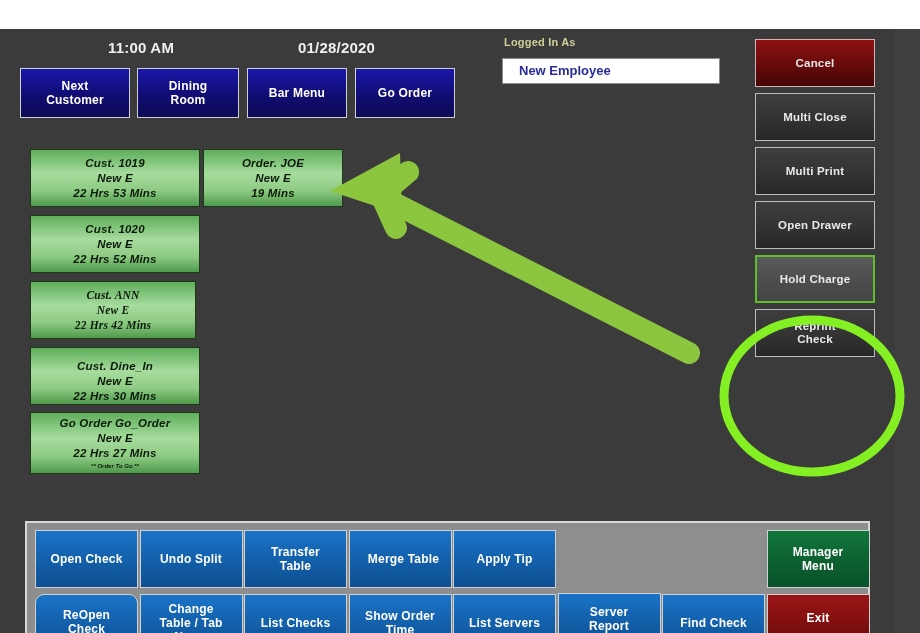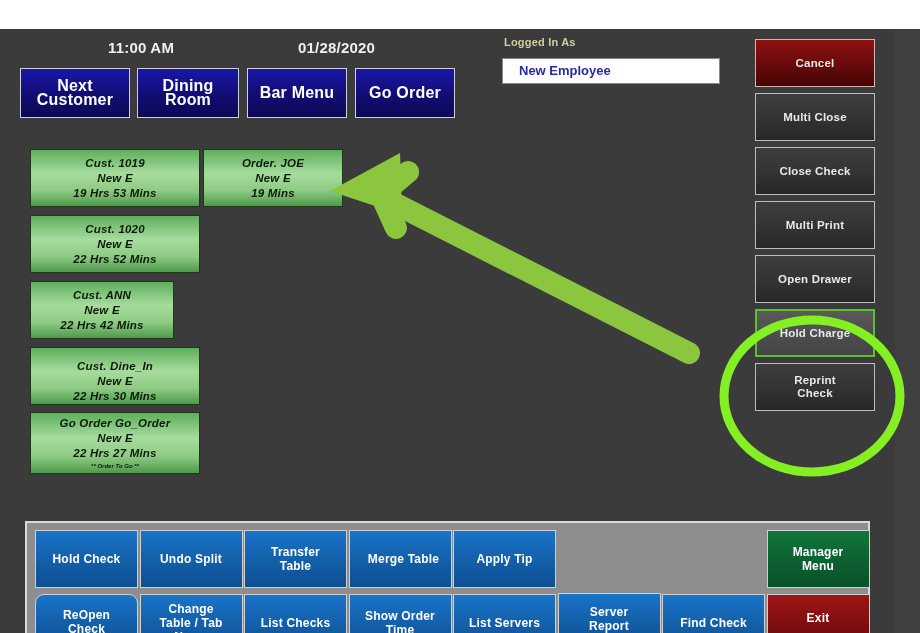--- a/index.html
+++ b/index.html
@@ -75,21 +75,21 @@
 
   
   .navbtn {
     position: absolute;
     top: 39px;
     height: 50px;
     border: 1px solid #cfcfd6;
     box-sizing: border-box;
     background: linear-gradient(180deg, #1a16a8 0%, #110d72 55%, #0d0a55 100%);
     color: #ffffff;
-    font-size: 16px;
+    font-size: 12px;
     font-weight: bold;
     display: flex;
     align-items: center;
     justify-content: center;
     text-align: center;
     line-height: 14px;
     letter-spacing: .2px;
   }
   .navbtn.n0 { left: 20px;  width: 110px; }
   .navbtn.n1 { left: 137px; width: 102px; }
@@ -153,21 +153,21 @@
     font-style: italic;
     font-weight: bold;
     line-height: 9px;
     margin-top: 1px;
     letter-spacing: 0;
   }
 
   .tile.t0 { left: 30px;  top: 120px; width: 170px; height: 58px; }
   .tile.t1 { left: 203px; top: 120px; width: 140px; height: 58px; }
   .tile.t2 { left: 30px;  top: 186px; width: 170px; height: 58px; }
-  .tile.t3 { left: 30px;  top: 252px; width: 144px; height: 58px; }
+  .tile.t3 { left: 30px;  top: 252px; width: 166px; height: 58px; font-family: Liberation Serif, serif; }
   .tile.t4 { left: 30px;  top: 318px; width: 170px; height: 58px; justify-content: flex-end; }
   .tile.t5 { left: 30px;  top: 383px; width: 170px; height: 62px; }
 
   
   .toolbar {
     position: absolute;
     left: 25px;
     top: 492px;
     width: 845px;
     height: 141px;
@@ -223,32 +223,31 @@
     <div id="nav-buttons">
         <div class="navbtn n0">Next<br>Customer</div>
         <div class="navbtn n1">Dining<br>Room</div>
         <div class="navbtn n2">Bar Menu</div>
         <div class="navbtn n3">Go Order</div>
       </div>
 
     <div class="rightcol" id="right-buttons">
         <div class="rbtn cancel">Cancel</div>
         <div class="rbtn">Multi Close</div>
-        <div class="rbtn">Close Check</div>
         <div class="rbtn">Multi Print</div>
         <div class="rbtn">Open Drawer</div>
         <div class="rbtn selected">Hold Charge</div>
         <div class="rbtn">Reprint<br>Check</div>
       </div>
 
     <div id="check-tiles">
         <div class="tile t0">
           <div>Cust. 1019</div>
           <div>New E</div>
-          <div>19  Hrs 53 Mins</div>
+          <div>22  Hrs 53 Mins</div>
         </div>
         <div class="tile t1">
           <div>Order. JOE</div>
           <div>New E</div>
           <div>19 Mins</div>
         </div>
         <div class="tile t2">
           <div>Cust. 1020</div>
           <div>New E</div>
           <div>22  Hrs 52 Mins</div>
@@ -266,21 +265,21 @@
         <div class="tile t5">
           <div>Go Order Go_Order</div>
           <div>New E</div>
           <div>22  Hrs 27 Mins</div>
           <div class="sub-tiny">** Order To Go **</div>
         </div>
       </div>
 
     <div class="toolbar">
       <div id="tb-row1">
-          <div class="tbtn" style="left: 8px; top: 7px; width: 103px; height: 58px;">Hold Check</div>
+          <div class="tbtn" style="left: 8px; top: 7px; width: 103px; height: 58px;">Open Check</div>
           <div class="tbtn" style="left: 112.5px; top: 7px; width: 103px; height: 58px;">Undo Split</div>
           <div class="tbtn" style="left: 217px; top: 7px; width: 103px; height: 58px;">Transfer<br>Table</div>
           <div class="tbtn" style="left: 321.5px; top: 7px; width: 103px; height: 58px; padding-left: 7px;">Merge Table</div>
           <div class="tbtn" style="left: 426px; top: 7px; width: 103px; height: 58px;">Apply Tip</div>
           <div class="tbtn green" style="left: 739.5px; top: 7px; width: 103px; height: 58px;">Manager<br>Menu</div>
         </div>
       <div id="tb-row2">
           <div class="tbtn" style="left: 8px; top: 71px; width: 103px; height: 56px; border-radius: 9px;">ReOpen<br>Check</div>
           <div class="tbtn" style="left: 112.5px; top: 71px; width: 103px; height: 58px;">Change<br>Table / Tab<br>Name</div>
           <div class="tbtn" style="left: 217px; top: 71px; width: 103px; height: 58px;">List Checks</div>

